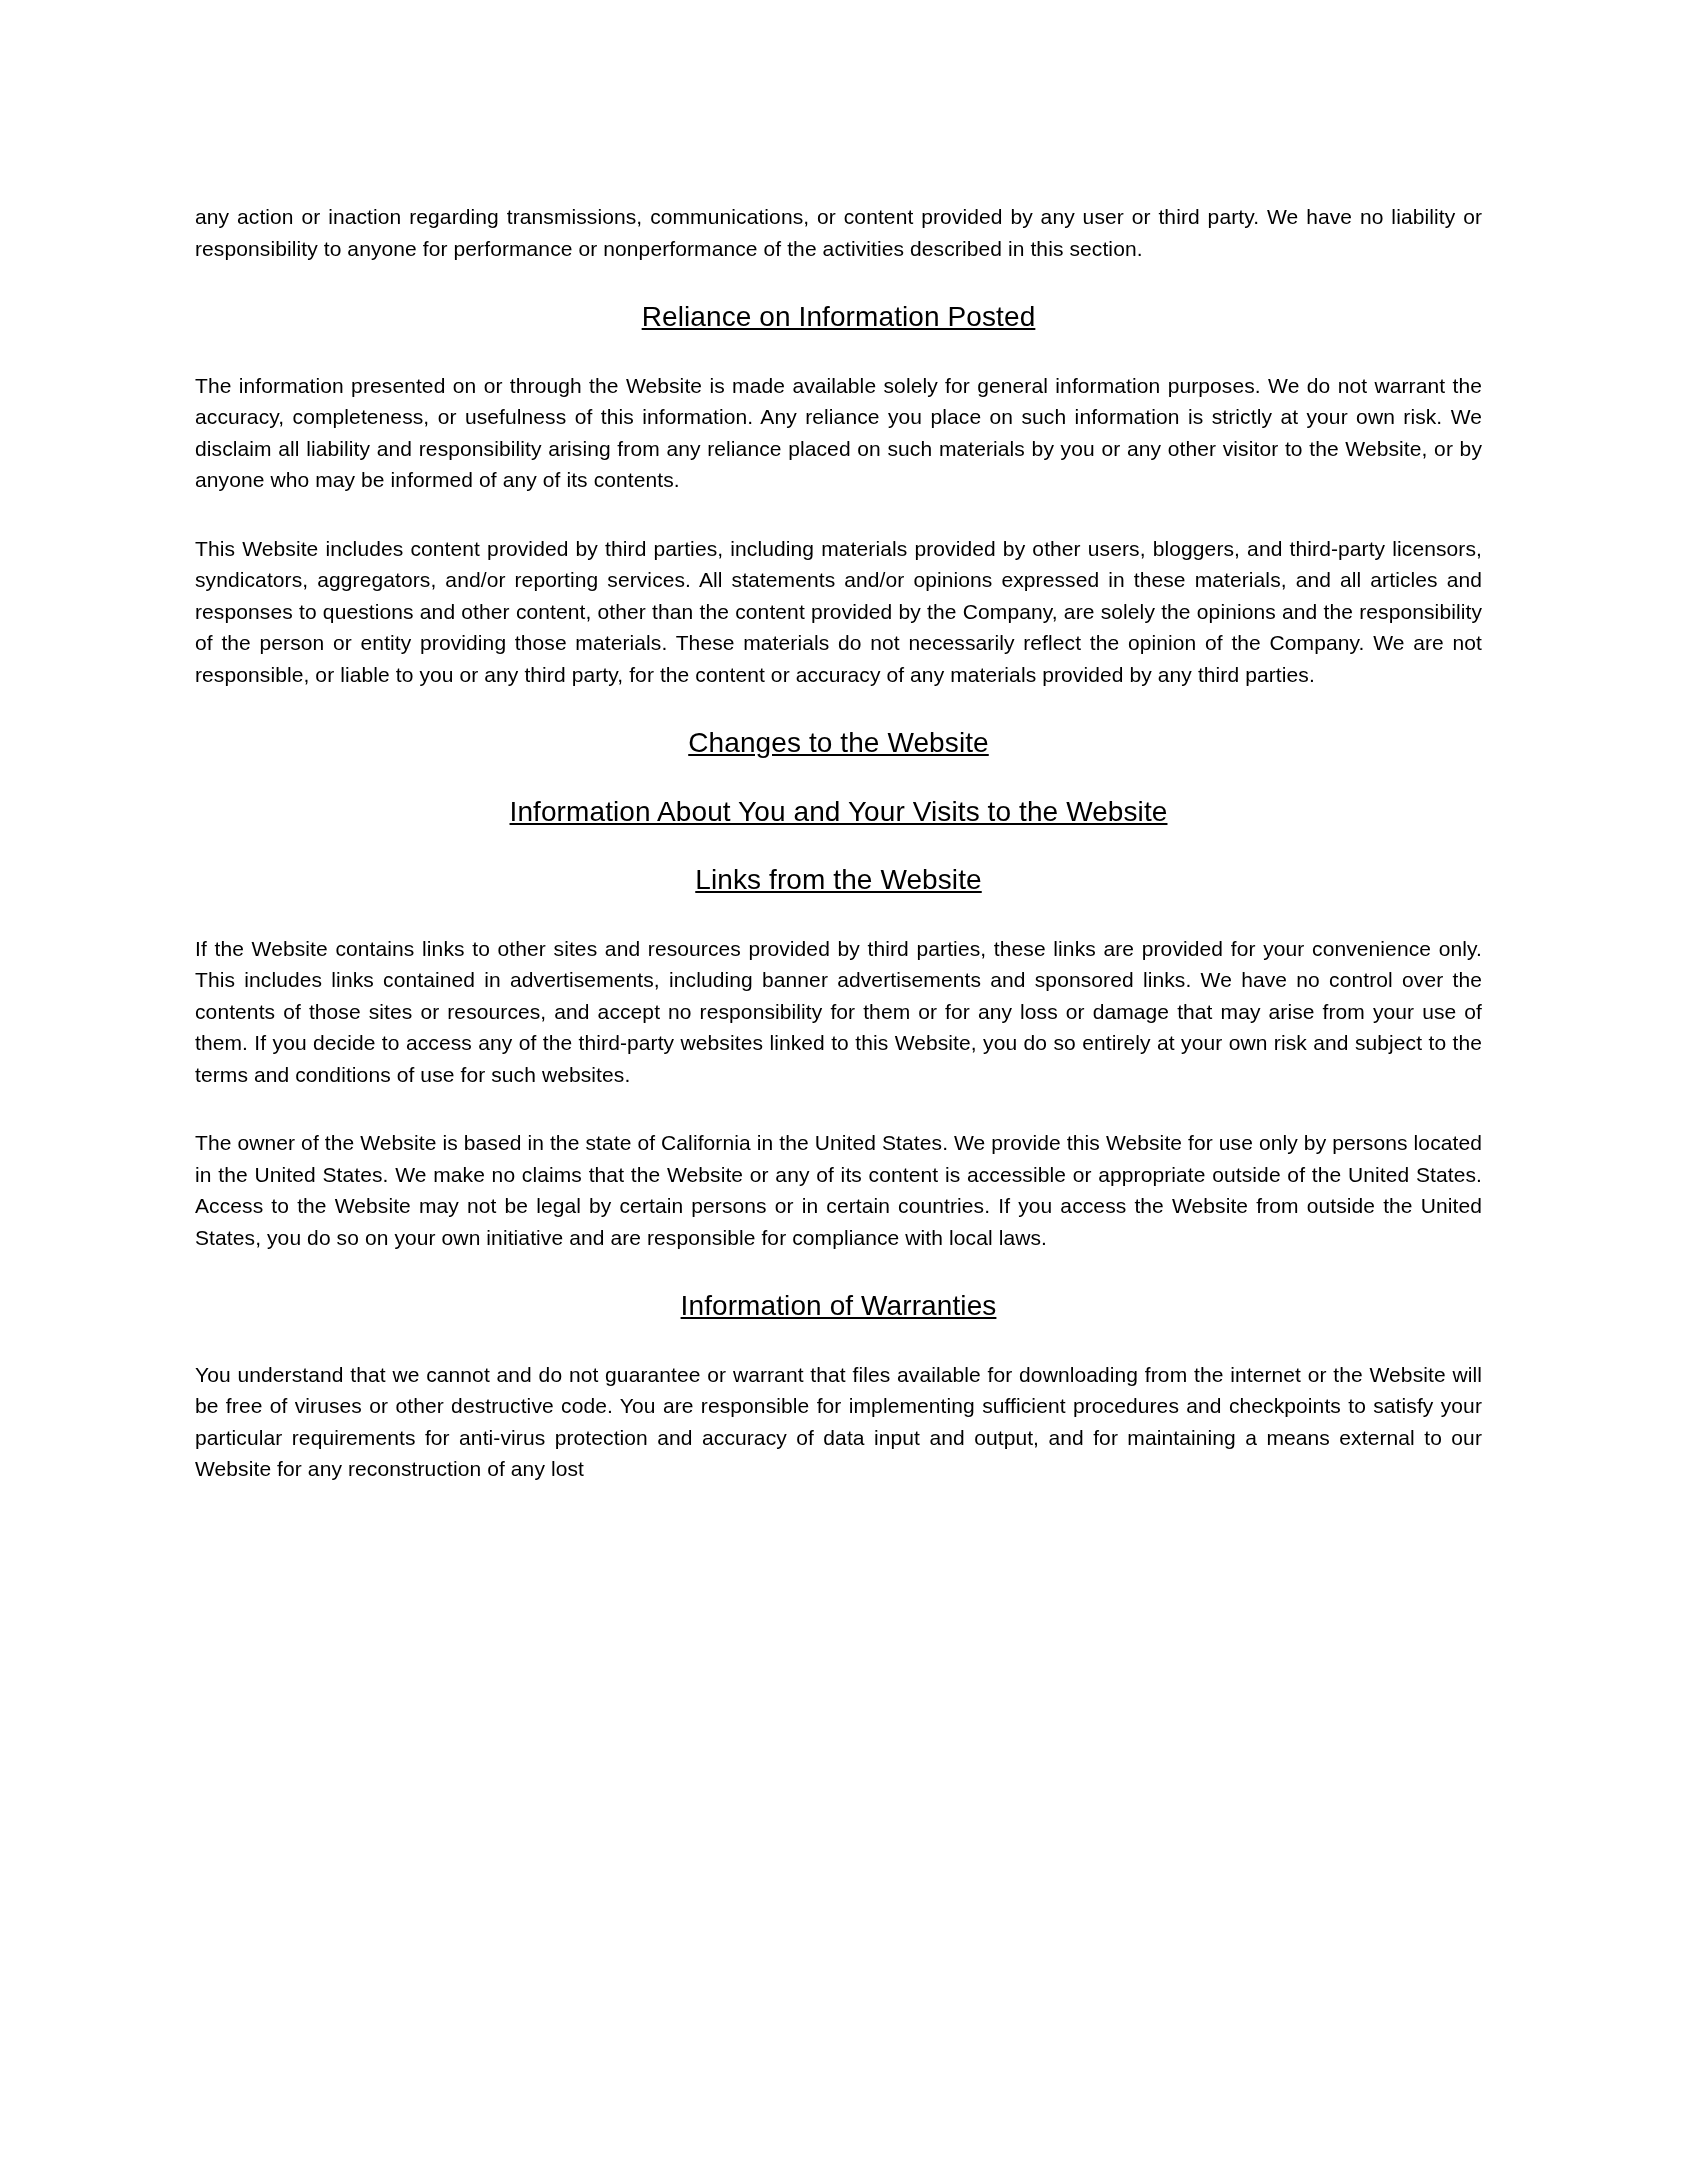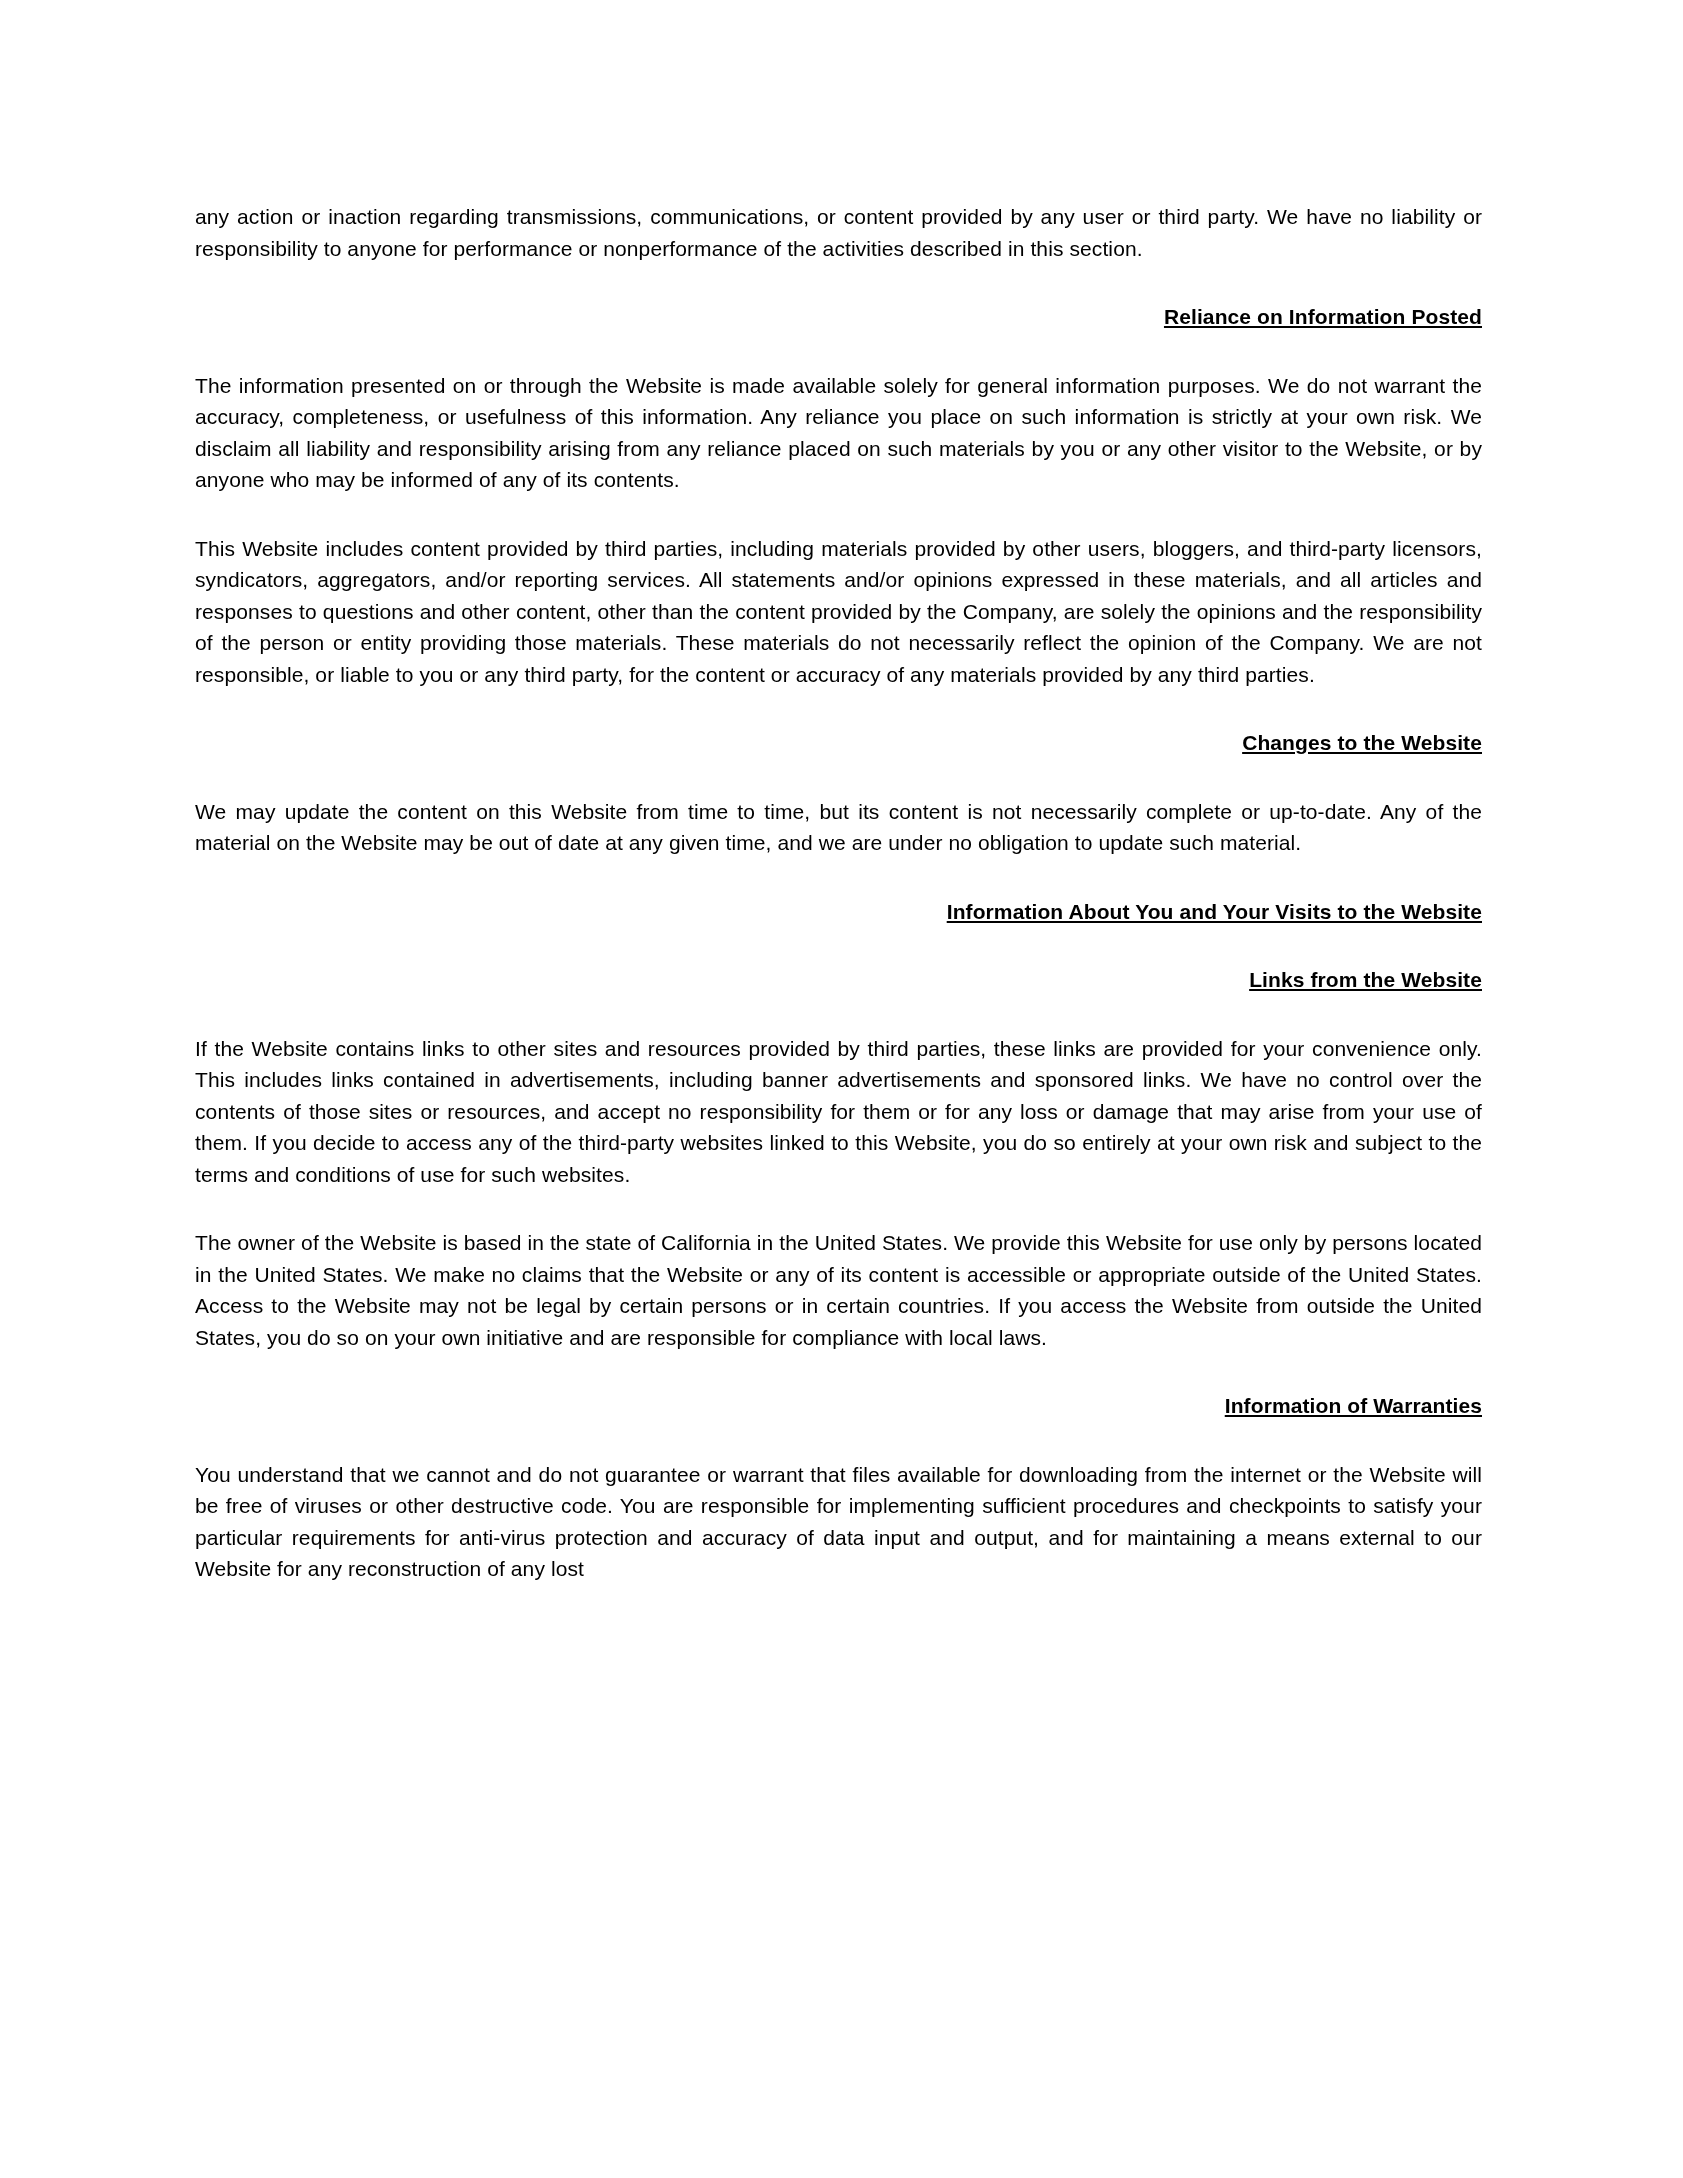--- a/index.html
+++ b/index.html
@@ -25,42 +25,41 @@
     font-size: 21px;
     line-height: 31.5px;
     margin: 0 0 37px 0;
     letter-spacing: 0.1px;
   }
   p.doc-block {
     text-align: justify;
     text-justify: inter-word;
   }
   h2.doc-block {
-    font-size: 21px;
-    font-weight: bold;
+    font-size: 28px;
+    font-weight: normal;
     text-decoration: underline;
-    text-align: right;
+    text-align: center;
   }
 </style>
 </head>
 <body>
 
 <main class="page">
 
   <p class="doc-block">any action or inaction regarding transmissions, communications, or content provided by any user or third party. We have no liability or responsibility to anyone for performance or nonperformance of the activities described in this section.</p>
 
   <h2 class="doc-block">Reliance on Information Posted</h2>
 
   <p class="doc-block">The information presented on or through the Website is made available solely for general information purposes. We do not warrant the accuracy, completeness, or usefulness of this information. Any reliance you place on such information is strictly at your own risk. We disclaim all liability and responsibility arising from any reliance placed on such materials by you or any other visitor to the Website, or by anyone who may be informed of any of its contents.</p>
 
   <p class="doc-block">This Website includes content provided by third parties, including materials provided by other users, bloggers, and third-party licensors, syndicators, aggregators, and/or reporting services. All statements and/or opinions expressed in these materials, and all articles and responses to questions and other content, other than the content provided by the Company, are solely the opinions and the responsibility of the person or entity providing those materials. These materials do not necessarily reflect the opinion of the Company. We are not responsible, or liable to you or any third party, for the content or accuracy of any materials provided by any third parties.</p>
 
   <h2 class="doc-block">Changes to the Website</h2>
 
-  <p class="doc-block">We may update the content on this Website from time to time, but its content is not necessarily complete or up-to-date. Any of the material on the Website may be out of date at any given time, and we are under no obligation to update such material.</p>
 
   <h2 class="doc-block">Information About You and Your Visits to the Website</h2>
 
 
   <h2 class="doc-block">Links from the Website</h2>
 
   <p class="doc-block">If the Website contains links to other sites and resources provided by third parties, these links are provided for your convenience only. This includes links contained in advertisements, including banner advertisements and sponsored links. We have no control over the contents of those sites or resources, and accept no responsibility for them or for any loss or damage that may arise from your use of them. If you decide to access any of the third-party websites linked to this Website, you do so entirely at your own risk and subject to the terms and conditions of use for such websites.</p>
 
 
   <p class="doc-block">The owner of the Website is based in the state of California in the United States. We provide this Website for use only by persons located in the United States. We make no claims that the Website or any of its content is accessible or appropriate outside of the United States. Access to the Website may not be legal by certain persons or in certain countries. If you access the Website from outside the United States, you do so on your own initiative and are responsible for compliance with local laws.</p>

